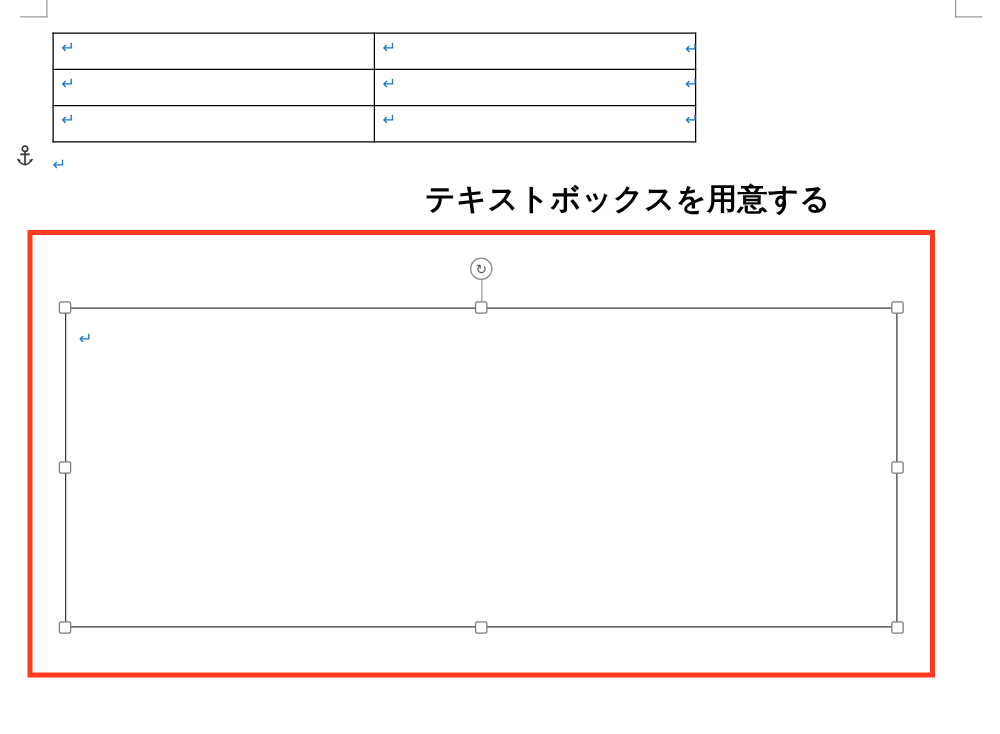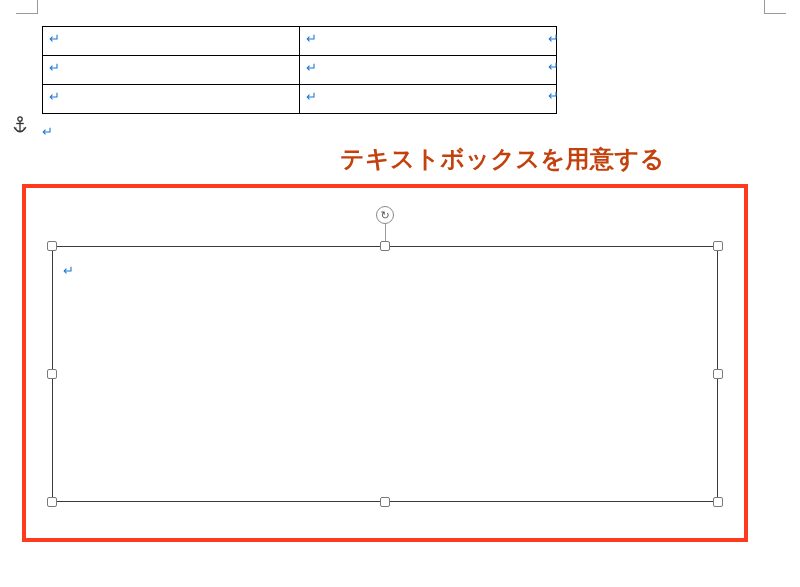--- a/index.html
+++ b/index.html
@@ -94,21 +94,21 @@
     top: 124px;
     color: #1c78d4;
     font-size: 13px;
   }
 
   
   .annotation {
     position: absolute;
     left: 340px;
     top: 143px;
-    color: #c2410c;
+    color: #000000;
     font-size: 24px;
     font-weight: 600;
     font-family: "Meiryo", "Hiragino Sans", sans-serif;
     letter-spacing: 0.5px;
     white-space: nowrap;
   }
 
   
   .red-frame {
     position: absolute;

